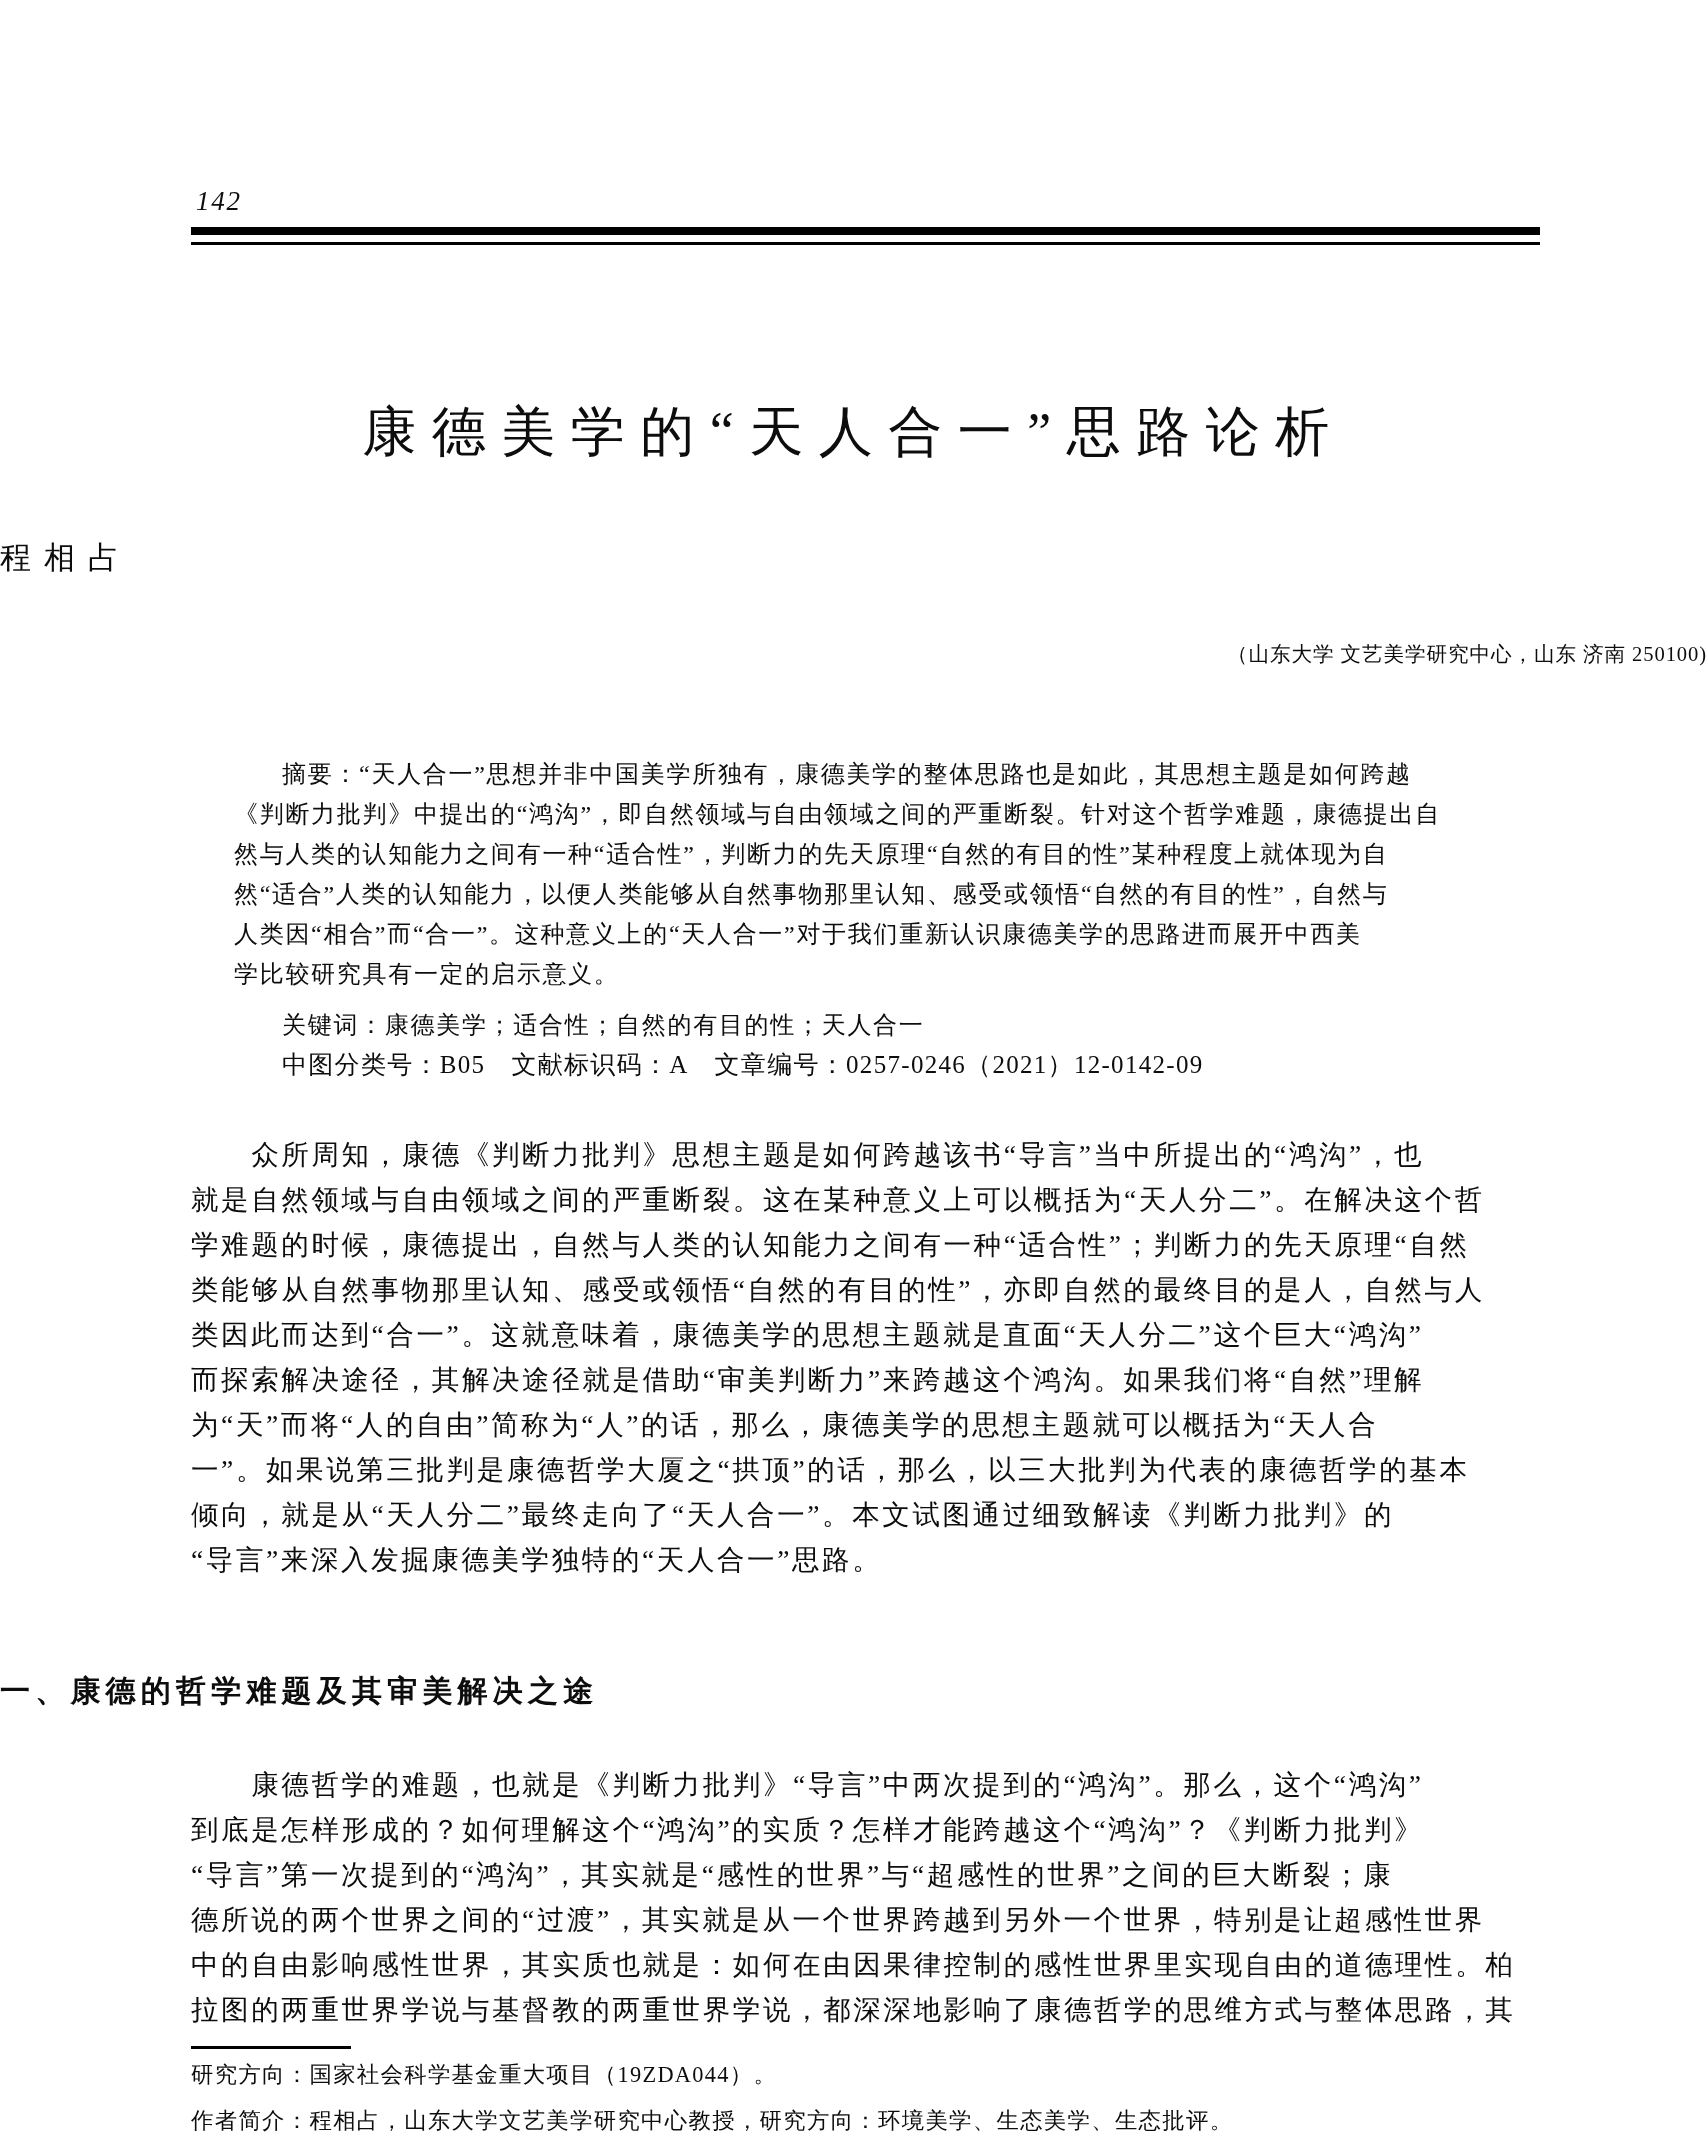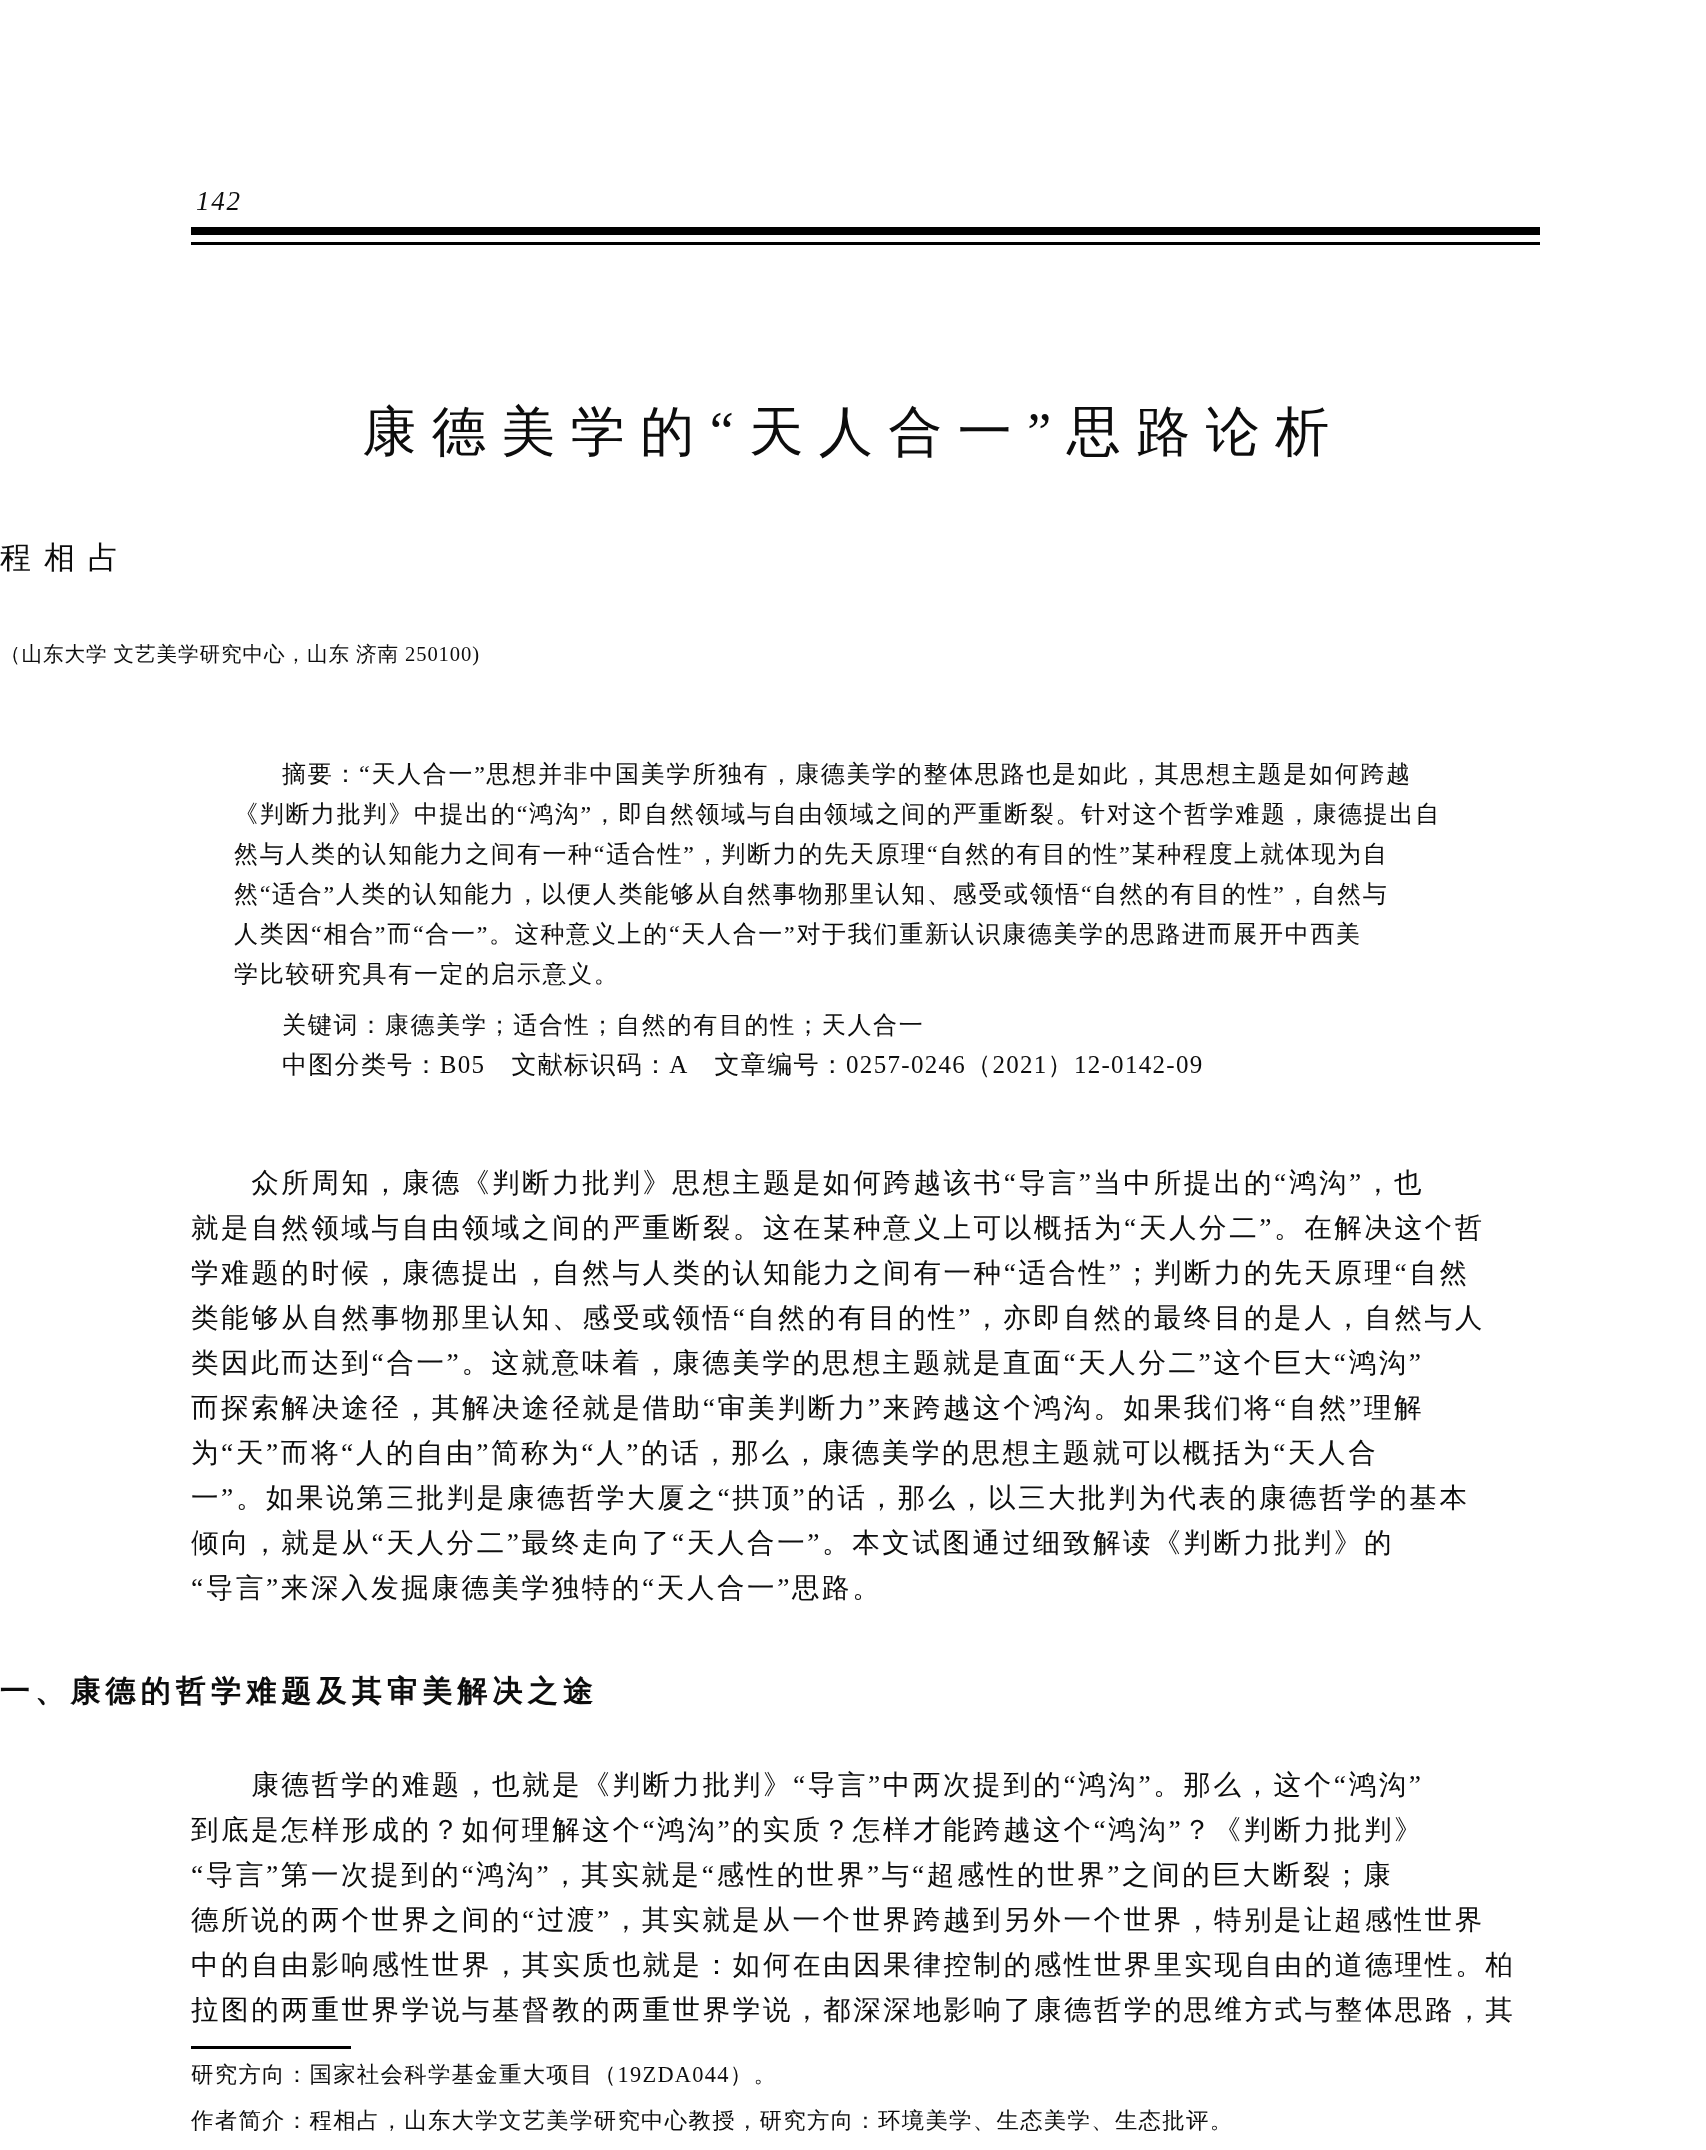--- a/index.html
+++ b/index.html
@@ -22,21 +22,21 @@
     position:absolute;left:0;top:396px;width:100%;
     text-align:center;font-size:54px;letter-spacing:15.5px;
     white-space:nowrap;
   }
   .author{
     position:absolute;left:0;top:537px;width:100%;
     text-align:left;font-size:31px;letter-spacing:13px;white-space:nowrap;
   }
   .affil{
     position:absolute;left:0;top:640px;width:100%;
-    text-align:left;font-size:20.6px;letter-spacing:0.9px;white-space:nowrap;
+    text-align:right;font-size:20.6px;letter-spacing:0.9px;white-space:nowrap;
   }
 
   .lbl{
     font-family:"Liberation Sans","DejaVu Sans",sans-serif;
     font-weight:normal;
   }
 
   .abstract{
     position:absolute;left:234px;top:754px;width:1260px;
     font-size:24px;letter-spacing:1.7px;
@@ -54,21 +54,21 @@
     font-size:25px;letter-spacing:1.3px;height:40px;line-height:40px;white-space:nowrap;
     padding-left:48px;box-sizing:border-box;
   }
   .meta-line .meta-gap{display:inline-block;width:26px;}
 
   .bodyblock{
     position:absolute;left:191px;width:1351px;
     font-size:27.5px;letter-spacing:2.6px;
   }
   .bodyblock .line{height:45px;line-height:45px;white-space:nowrap;}
-  .body1{top:1132px;margin-top:28px;}
+  .body1{top:1132px;}
   .body2{top:1762px;}
 
   .section-heading{
     position:absolute;left:0;top:1668px;width:100%;
     text-align:left;
     font-family:"Liberation Sans","DejaVu Sans",sans-serif;
     font-weight:bold;font-size:30px;letter-spacing:5.2px;
     height:45px;line-height:45px;white-space:nowrap;
   }
 

